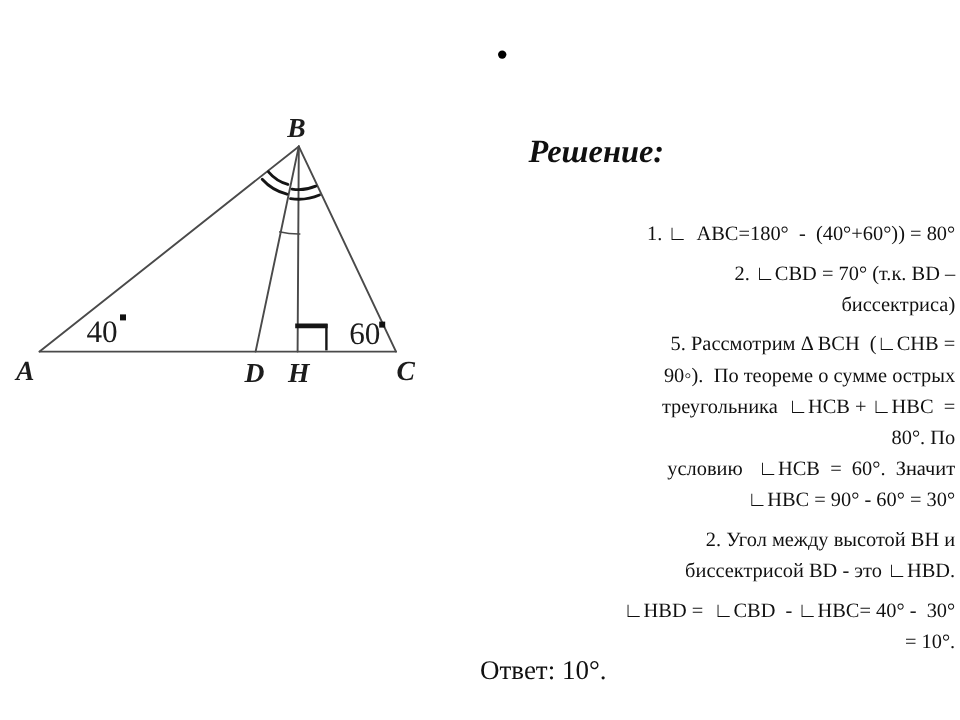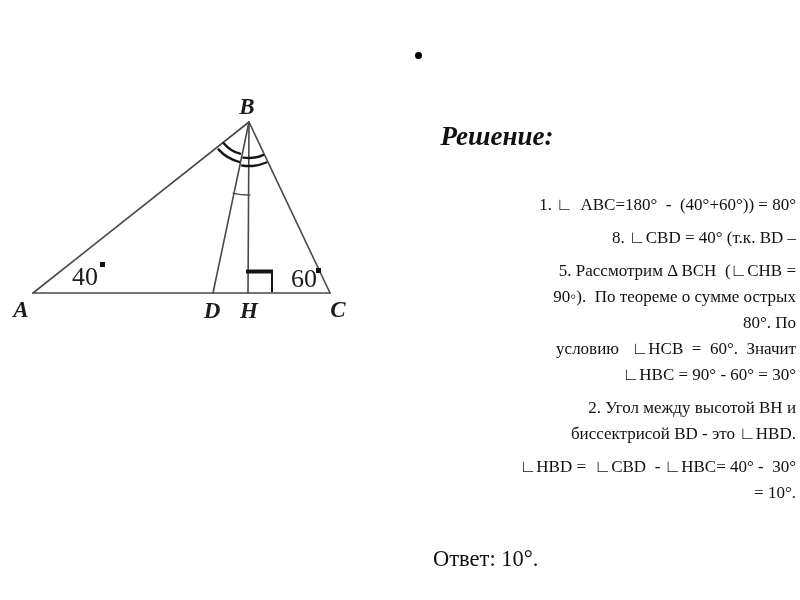--- a/index.html
+++ b/index.html
@@ -25,21 +25,21 @@
     fill: #1c1c1c;
   }
   .diagram text.alabel {
     font-family: "Liberation Serif", "DejaVu Serif", serif;
     font-size: 26px;
     fill: #1c1c1c;
   }
   .solution {
     position: absolute;
     left: 400px;
-    top: 56px;
+    top: 46px;
     width: 396px;
   }
   .heading {
     position: relative;
     font-size: 27px;
     line-height: 32px;
     font-weight: bold;
     font-style: italic;
     margin-bottom: 8px;
     white-space: pre;
@@ -57,21 +57,21 @@
   .ln {
     font-size: 17px;
     line-height: 26px;
     white-space: pre;
     padding-left: 6px;
     text-align: right;
   }
   .ln.ind { padding-left: 38px; }
   .answer {
     position: absolute;
-    left: 433px;
+    left: 400px;
     top: 546px;
     font-size: 22.5px;
     line-height: 26px;
     white-space: pre;
   }
 </style>
 </head>
 <body>
 
 <div class="canvas">
@@ -116,26 +116,28 @@
     <div class="heading">
       <span class="hdot"></span>
       <span>Решение:</span>
     </div>
 
     <div class="para">
       <div class="ln">1. ∟  ABC=180°  -  (40°+60°)) = 80°</div>
     </div>
 
     <div class="para">
-      <div class="ln">8. ∟CBD = 40° (т.к. BD –</div>
+      <div class="ln">2. ∟CBD = 70° (т.к. BD –</div>
+      <div class="ln ind">биссектриса)</div>
     </div>
 
     <div class="para">
       <div class="ln">5. Рассмотрим Δ BCH  (∟CHB =</div>
       <div class="ln ind">90◦).  По теореме о сумме острых</div>
+      <div class="ln ind">треугольника  ∟HCB + ∟HBC  =</div>
       <div class="ln ind">80°. По</div>
       <div class="ln ind">условию   ∟HCB  =  60°.  Значит</div>
       <div class="ln ind">∟HBC = 90° - 60° = 30°</div>
     </div>
 
     <div class="para">
       <div class="ln">2. Угол между высотой BH и</div>
       <div class="ln ind">биссектрисой BD - это ∟HBD.</div>
     </div>
 

